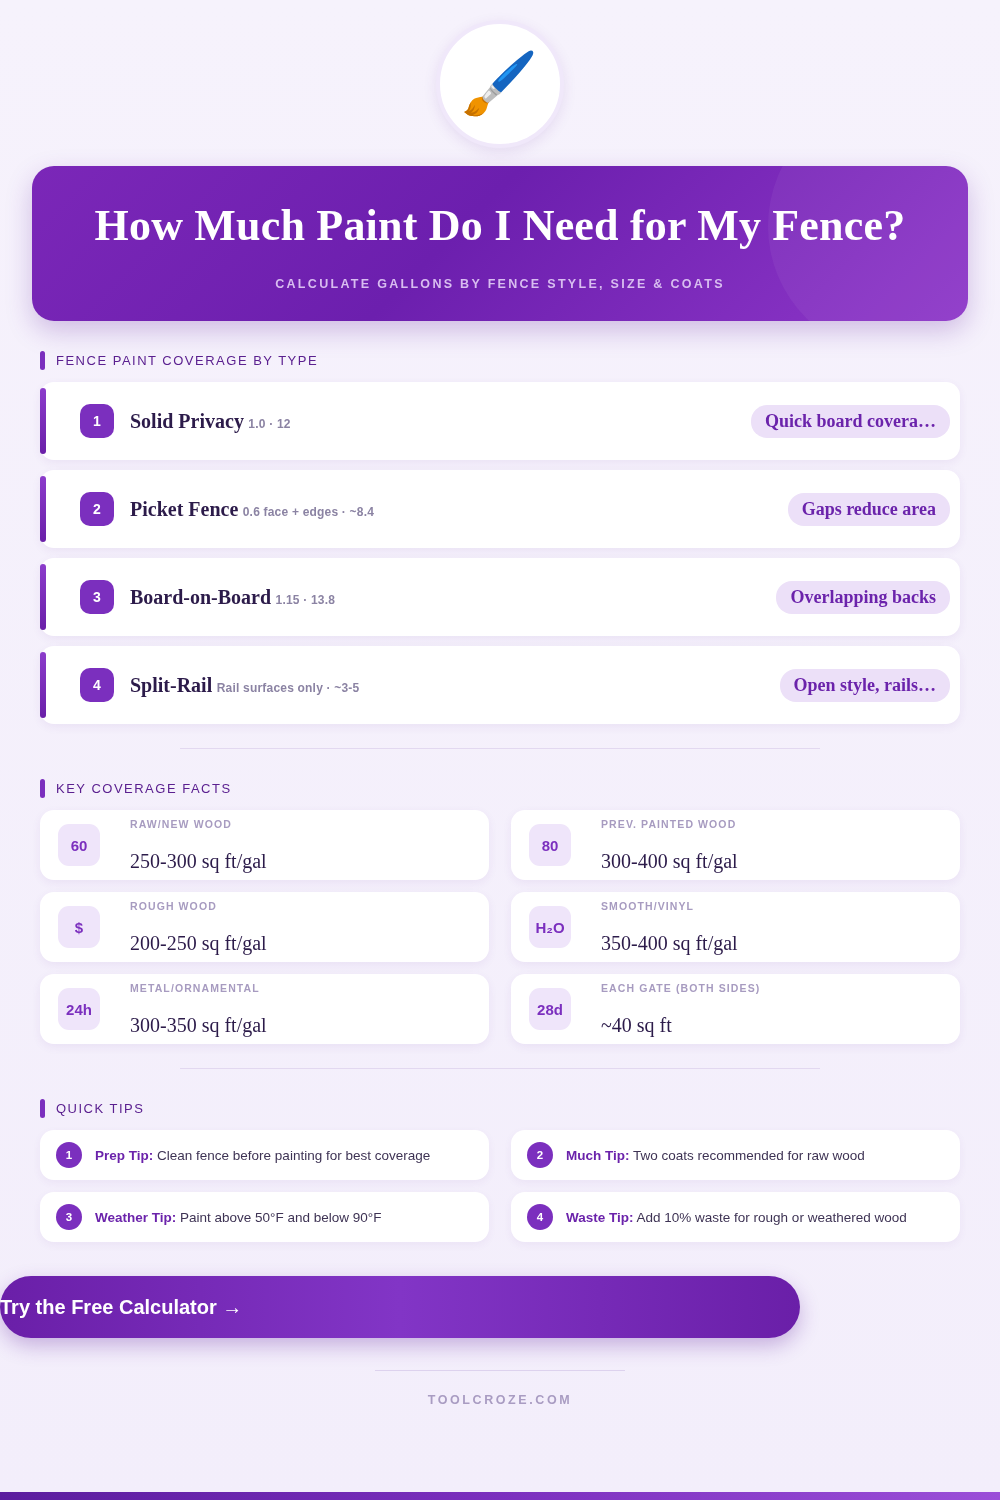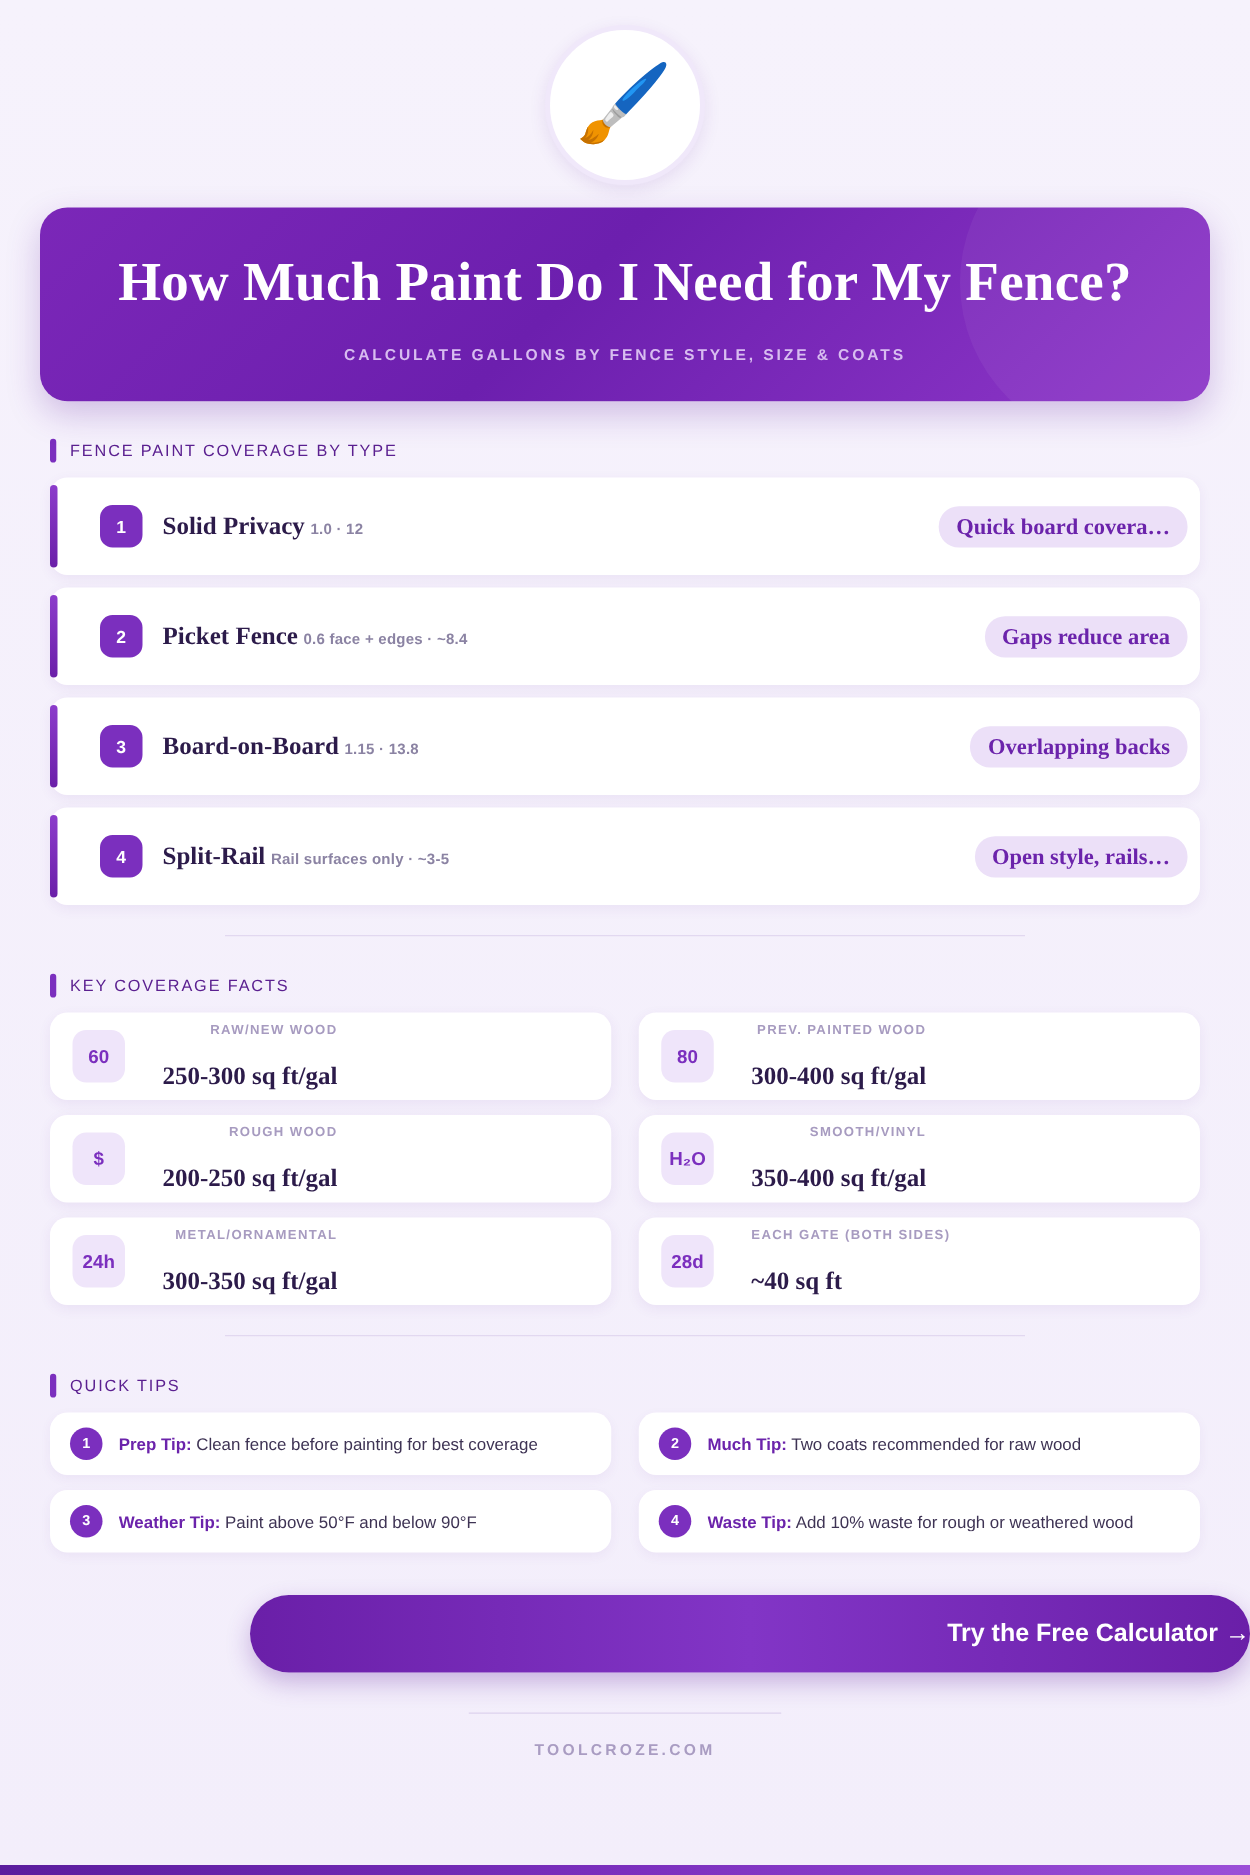--- a/index.html
+++ b/index.html
@@ -198,26 +198,25 @@
     justify-content: center;
     margin-right: 30px;
     flex: none;
   }
   .fact-label {
     font-size: 10.5px;
     font-weight: bold;
     letter-spacing: 1.1px;
     color: #a79bc0;
     text-transform: uppercase;
-    text-align: right;
   }
   .fact-value {
     font-family: "Liberation Serif", serif;
     font-size: 20px;
-    font-weight: bold;
+    font-weight: normal;
     color: #2c1b4a;
     margin-top: 20px;
   }
 
   
   .tips {
     margin: 0 40px;
     display: grid;
     grid-template-columns: 1fr 1fr;
     gap: 12px 22px;
@@ -247,21 +246,21 @@
   .tip-text {
     font-size: 13.5px;
     color: #3e3354;
     white-space: nowrap;
     overflow: hidden;
     text-overflow: ellipsis;
   }
   .tip-text b { color: #6b23ab; }
 
   
-  .cta-wrap { margin: 34px 0 16px; text-align: right; }
+  .cta-wrap { margin: 34px 0 16px; text-align: left; }
   .cta {
     display: inline-block;
     width: 800px;
     height: 62px;
     line-height: 62px;
     border-radius: 31px;
     background: linear-gradient(90deg, #6a1fa8 0%, #8235c6 50%, #6a1fa8 100%);
     color: #ffffff;
     font-size: 20px;
     font-weight: bold;

